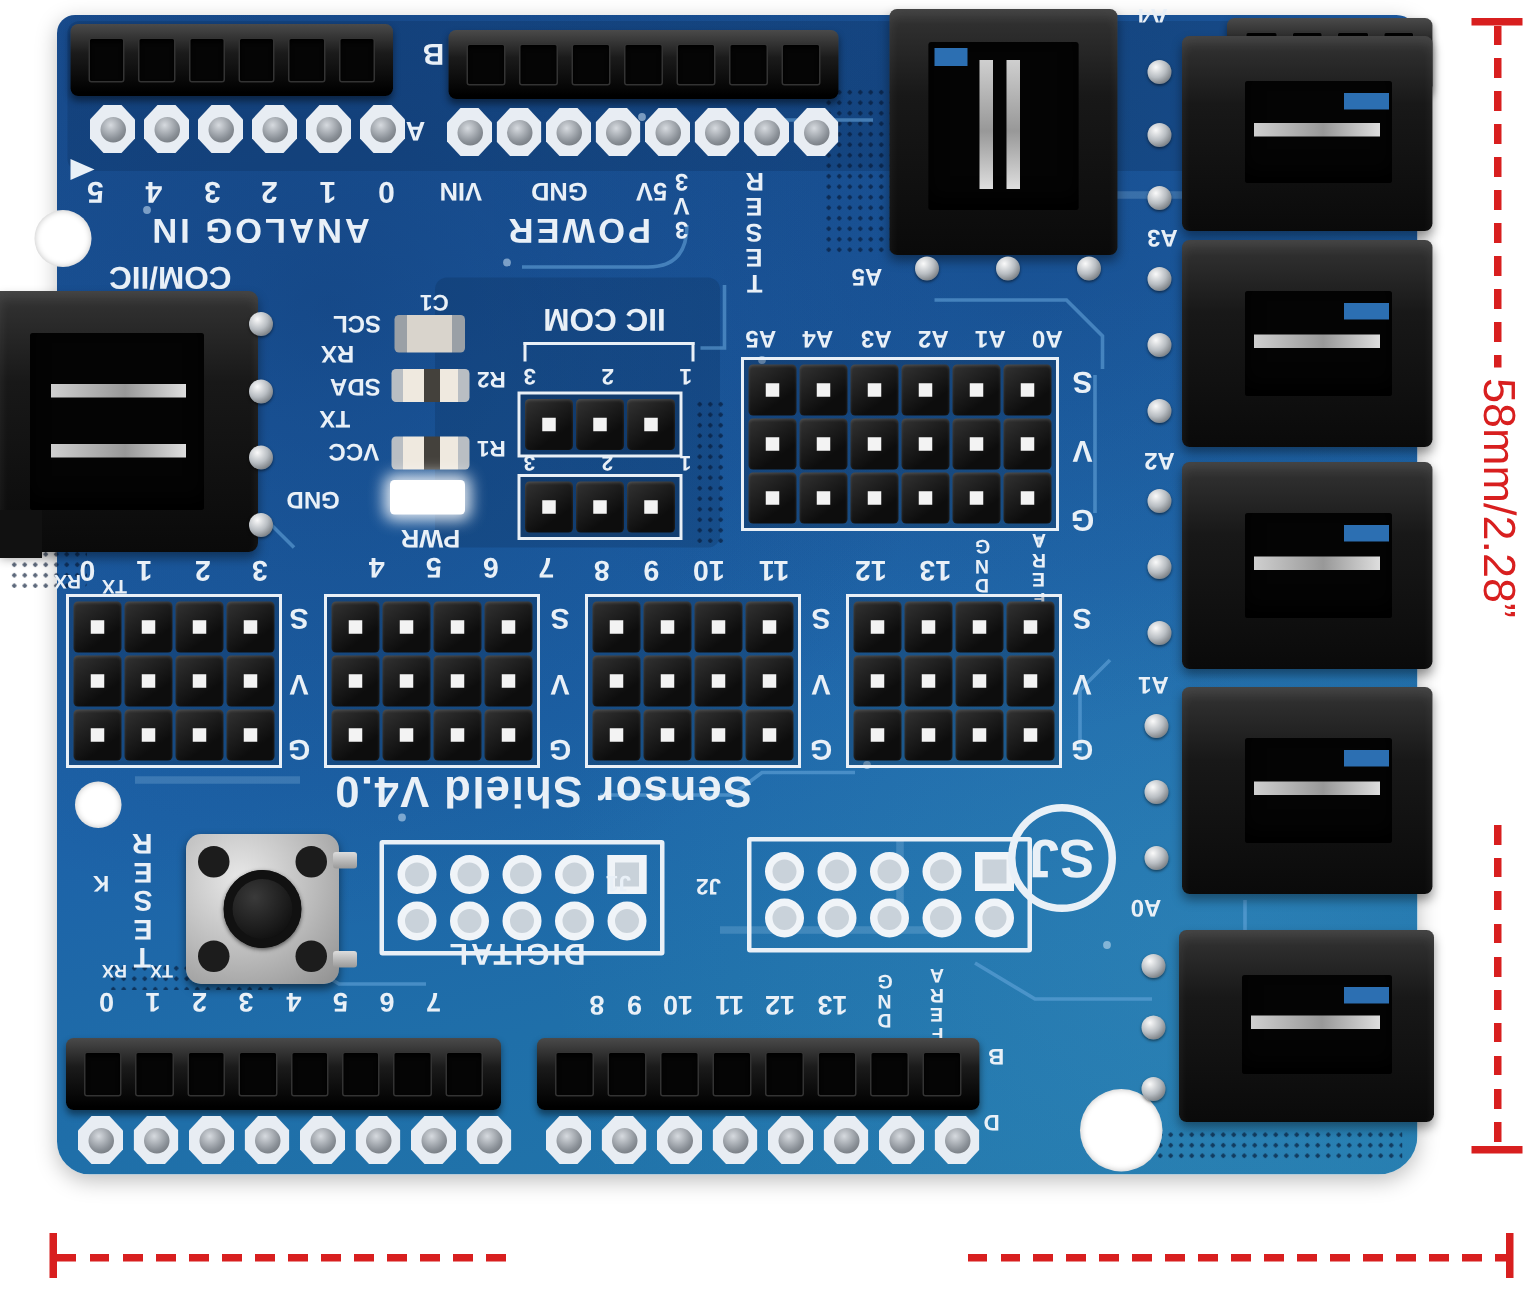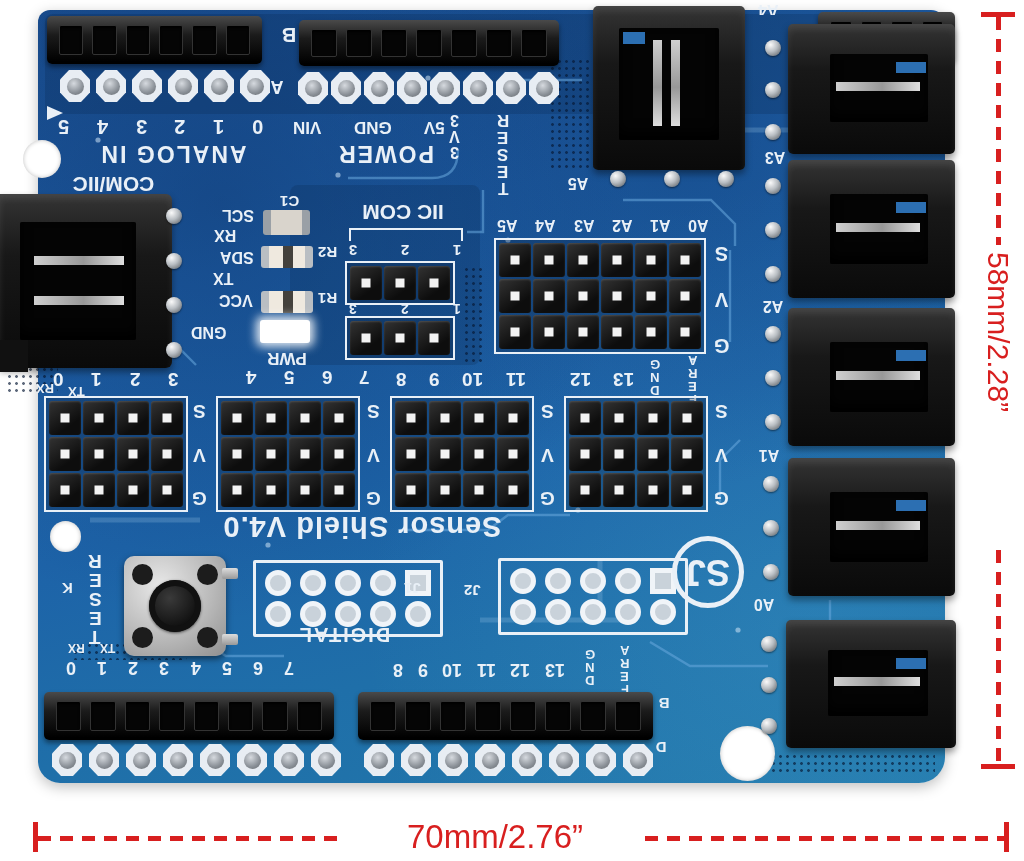--- a/index.html
+++ b/index.html
@@ -629,17 +629,16 @@
     </div>
 
   <div class="tbar" style="left:981px;top:12px;width:34px;height:5px;"></div>
   <div class="dimv" style="left:996px;top:17px;height:228px;"></div>
   <div class="dimtext" style="left:981px;top:252px;writing-mode:vertical-rl;font-size:30px;">58mm/2.28”</div>
   <div class="dimv" style="left:996px;top:550px;height:214px;"></div>
   <div class="tbar" style="left:981px;top:764px;width:34px;height:5px;"></div>
 
   <div class="tbar" style="left:33px;top:822px;width:5px;height:30px;"></div>
   <div class="dimh" style="left:38px;top:836px;width:307px;"></div>
-  <div class="dimtext ctr" style="left:350px;top:816px;width:290px;height:42px;font-size:33px;">70mm/2.76”</div>
   <div class="dimh" style="left:645px;top:836px;width:359px;"></div>
   <div class="tbar" style="left:1004px;top:822px;width:5px;height:30px;"></div>
 
 </div>
 
 </body></html>

